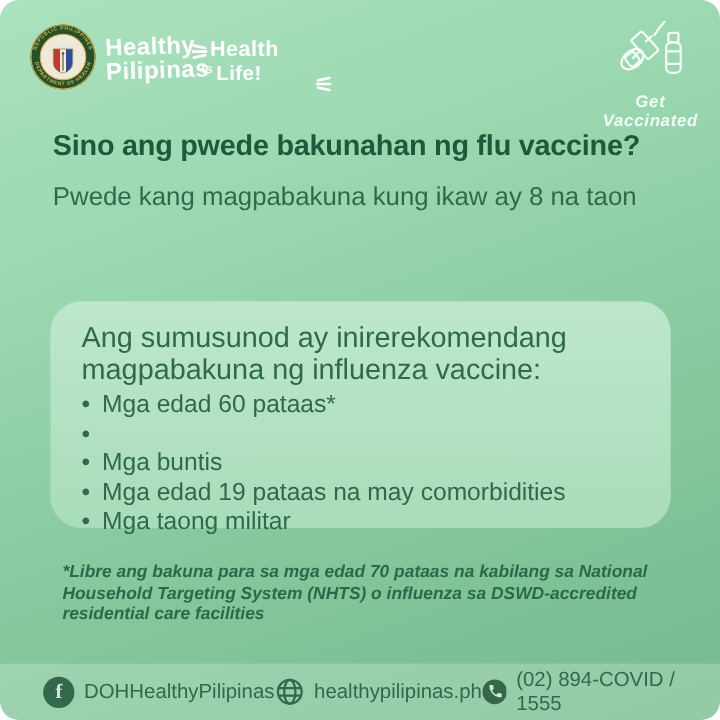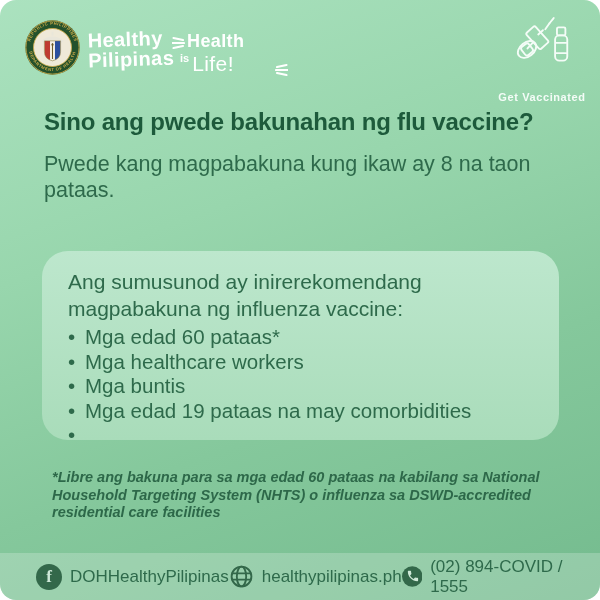--- a/index.html
+++ b/index.html
@@ -4,39 +4,39 @@
 <style>
   html,body{margin:0;padding:0;background:#ffffff;width:600px;height:600px;
     font-family:"Liberation Sans","DejaVu Sans",sans-serif;}
   .poster{position:absolute;left:0;top:0;width:600px;height:600px;border-radius:16px;
     overflow:hidden;
     background:linear-gradient(160deg,#abe2bf 0%,#98d6ad 35%,#85c89c 65%,#74bb8e 100%);}
   
   .seal{position:absolute;left:24px;top:19px;width:57px;height:57px;}
   .brand{position:absolute;left:88px;top:30px;color:#fff;font-weight:800;
     font-size:20px;line-height:19.5px;letter-spacing:.4px;transform:rotate(-2deg);}
-  .tagline{position:absolute;left:172px;top:31px;width:112px;height:52px;color:#fff;}
+  .tagline{position:absolute;left:160px;top:31px;width:112px;height:52px;color:#fff;}
   .tg-health{margin-left:15px;font-size:18px;font-weight:800;letter-spacing:.4px;}
   .tg-row{margin-left:8px;display:flex;align-items:flex-start;gap:3px;}
   .tg-is{font-size:11px;font-weight:700;}
-  .tg-life{font-size:21px;font-weight:400;letter-spacing:.4px;}
+  .tg-life{font-size:17px;font-weight:700;letter-spacing:.4px;}
   .marks-left{position:absolute;left:0;top:3px;}
   .marks-right{position:absolute;right:-4px;bottom:4px;}
   .getvax{position:absolute;right:14px;top:12px;width:88px;text-align:center;}
-  .getvax-label{color:#f4fcf7;font-size:11px;font-weight:700;
-    letter-spacing:.6px;margin-top:17px;}
+  .getvax-label{color:#f4fcf7;font-size:14px;font-weight:700;font-style:italic;
+    letter-spacing:.6px;margin-top:1px;}
   
   .title{position:absolute;left:44px;top:108px;width:520px;font-size:24px;
     font-weight:800;color:#1d5a3b;letter-spacing:-.2px;}
   .intro{position:absolute;left:44px;top:152px;width:515px;font-size:21.5px;
     line-height:25.5px;color:#2e6a4b;}
   .card{position:absolute;left:42px;top:251px;width:466px;height:152px;
     border-radius:26px;background:linear-gradient(180deg,#bde7cd 0%,#a9dcba 100%);
     padding:17px 25px 20px 26px;color:#2e6a4b;}
-  .card-heading{font-size:21px;line-height:27px;}
+  .card-heading{font-size:24px;line-height:27px;}
   .card-list{margin:3px 0 0 0;padding:0;list-style:none;font-size:20.5px;line-height:24.5px;}
   .card-list li{display:flex;}
   .blt{width:17px;flex:0 0 17px;}
   .footnote{position:absolute;left:52px;top:469px;width:495px;font-size:14.5px;
     line-height:17.5px;font-weight:700;font-style:italic;color:#2d6849;}
   
   .footer{position:absolute;left:0;top:553px;width:600px;height:47px;
     background:rgba(255,255,255,0.22);display:flex;align-items:center;
     justify-content:space-between;padding:0 26px 0 36px;box-sizing:border-box;}
   .f-item{display:flex;align-items:center;gap:8px;color:#2e6a4b;font-size:17px;
@@ -127,53 +127,52 @@
         <line x1="47" y1="44" x2="58" y2="44"></line>
       </g>
     </svg>
     <div class="getvax-label">Get Vaccinated</div>
   </div>
 
   <div class="title">Sino ang pwede bakunahan ng flu vaccine?</div>
 
   <div class="intro">
     <div>Pwede kang magpabakuna kung ikaw ay 8 na taon</div>
-    <div>pataas.</div>
   </div>
 
   <div class="card">
     <div class="card-heading">
       <div>Ang sumusunod ay inirerekomendang</div>
       <div>magpabakuna ng influenza vaccine:</div>
     </div>
     <ul class="card-list">
       <li>
         <span class="blt">•</span>
         <span>Mga edad 60 pataas*</span>
       </li>
       <li>
         <span class="blt">•</span>
-        <span>Mga healthcare workers</span>
       </li>
       <li>
         <span class="blt">•</span>
         <span>Mga buntis</span>
       </li>
       <li>
         <span class="blt">•</span>
         <span>Mga edad 19 pataas na may comorbidities</span>
       </li>
       <li>
         <span class="blt">•</span>
+        <span>Mga taong militar</span>
       </li>
     </ul>
   </div>
 
   <div class="footnote">
-    <div>*Libre ang bakuna para sa mga edad 60 pataas na kabilang sa National</div>
+    <div>*Libre ang bakuna para sa mga edad 70 pataas na kabilang sa National</div>
     <div>Household Targeting System (NHTS) o influenza sa DSWD-accredited</div>
     <div>residential care facilities</div>
   </div>
 
   <div class="footer">
     <div class="f-item">
       <span class="fb-circle">f</span>
       <span>DOHHealthyPilipinas</span>
     </div>
     <div class="f-item">

